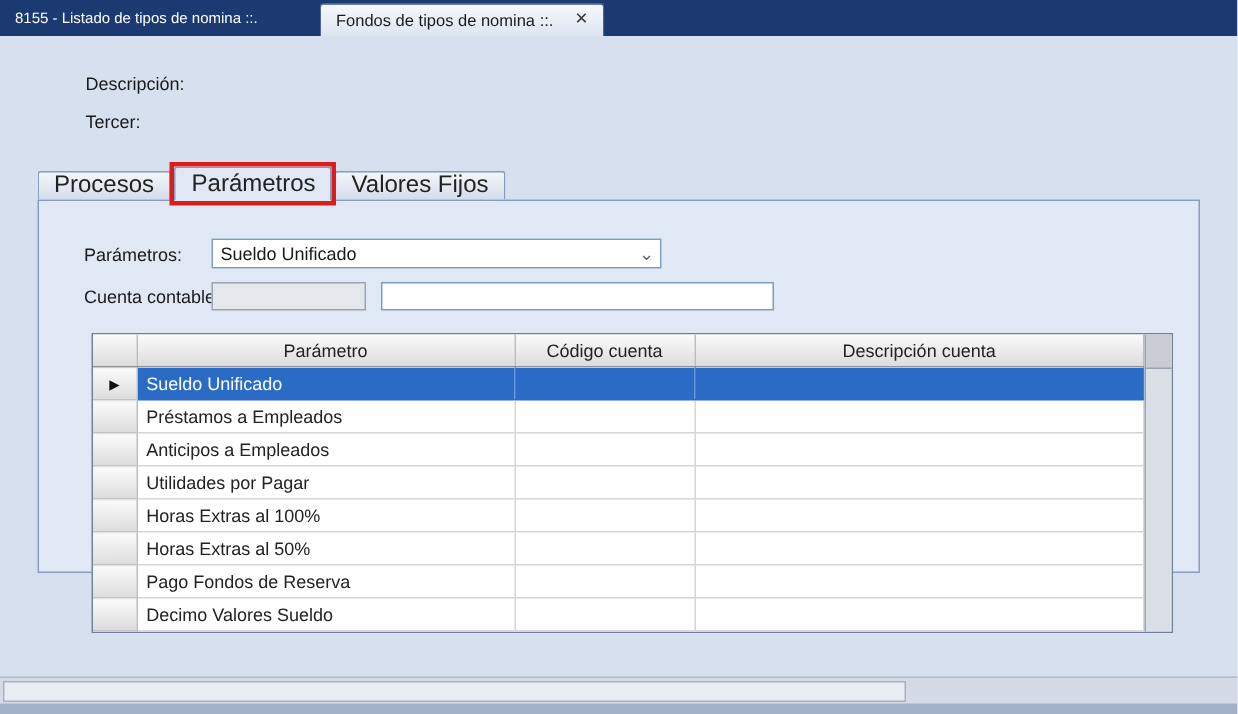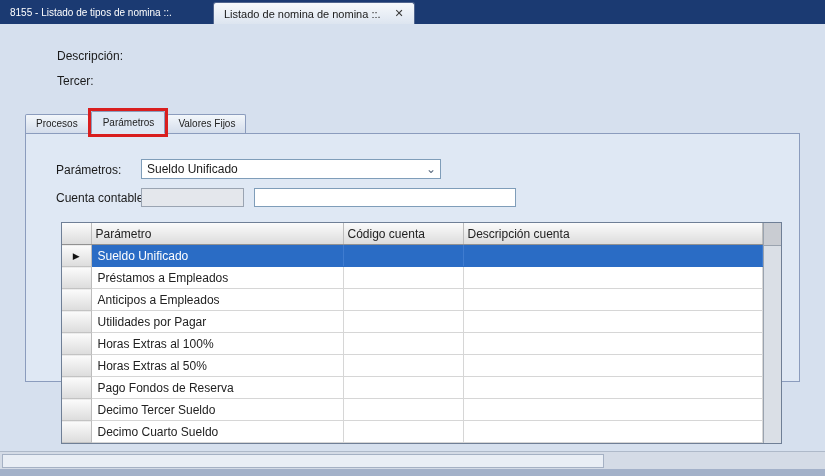--- a/index.html
+++ b/index.html
@@ -23,21 +23,21 @@
     position:absolute;height:19px;box-sizing:border-box;background:#fff;
     border:1px solid #7f9db9;font:inherit;font-size:12px;padding:1px 4px;color:#111;
   }
   .txt:disabled,.txt.disabled{background:#e4e7ec;border-color:#9aa4b2;}
   
   .tabs{position:absolute;left:25px;top:111px;height:22px;display:flex;align-items:flex-end;z-index:3;}
   .tab{
     height:18px;line-height:18px;padding:0 10px;margin-right:2px;white-space:nowrap;
     background:linear-gradient(#f3f7fb,#d4ddeb);
     border:1px solid #8b9cbd;border-bottom:none;border-radius:2px 2px 0 0;
-    font-size:10px;color:#222;cursor:default;
+    font-size:16px;color:#222;cursor:default;
   }
   .tab.active{
     height:21px;line-height:21px;background:#dfe8f4;position:relative;z-index:4;
     margin-bottom:-1px;border-bottom:1px solid #dfe8f4;padding-left:11px;
   }
   .annotation-box{
     position:absolute;inset:-4px;border:3px solid #d91e1e;pointer-events:none;z-index:6;
   }
   
   .tab-panel{
@@ -51,21 +51,21 @@
   }
   .combo-text{flex:1;padding:0 5px;overflow:hidden;white-space:nowrap;}
   .combo-arrow{width:18px;text-align:center;color:#5a6b80;font-size:12px;line-height:1;}
   
   .grid-wrap{
     position:absolute;left:35px;top:88px;width:721px;box-sizing:border-box;
     border:1px solid #6f7f96;background:#fff;display:flex;align-items:stretch;
   }
   table.grid{border-collapse:collapse;table-layout:fixed;width:702px;background:#fff;}
   table.grid th{
-    height:21px;font-weight:normal;font-size:12px;text-align:left;padding:0 4px;
+    height:21px;font-weight:normal;font-size:12px;text-align:center;padding:0 4px;
     background:linear-gradient(#fbfbfb,#dcdcdc);
     border-right:1px solid #bcbcbc;border-bottom:1px solid #919191;color:#222;
     overflow:hidden;white-space:nowrap;
   }
   table.grid td{
     height:21px;font-size:12px;padding:0 6px;background:#fff;color:#222;
     border-right:1px solid #d6d6d6;border-bottom:1px solid #d6d6d6;
     overflow:hidden;white-space:nowrap;
   }
   table.grid td.sel{
@@ -90,21 +90,21 @@
 </head>
 <body>
 
 <div class="window">
 
   <div class="doc-tabbar">
     <div class="bg-tab">
       <span>8155 - Listado de tipos de nomina ::.</span>
     </div>
     <div class="active-tab">
-      <span>Listado de nomina de nomina ::.</span>
+      <span>Fondos de tipos de nomina ::.</span>
       <span class="close-icon">✕</span>
     </div>
   </div>
 
   <span class="form-label" style="left:57px;top:49px;">Descripción:</span>
 
   <span class="form-label" style="left:57px;top:74px;">Tercer:</span>
 
   <div class="tabs">
     <div class="tab">Procesos</div>
@@ -188,31 +188,25 @@
 
   <tr>
     <td class="sel"></td>
     <td>Pago Fondos de Reserva</td>
     <td></td>
     <td></td>
   </tr>
 
   <tr>
     <td class="sel"></td>
-    <td>Decimo Tercer Sueldo</td>
-    <td></td>
-    <td></td>
-  </tr>
-
-  <tr>
-    <td class="sel"></td>
-    <td>Decimo Cuarto Sueldo</td>
-    <td></td>
-    <td></td>
-  </tr>
+    <td>Decimo Valores Sueldo</td>
+    <td></td>
+    <td></td>
+  </tr>
+
 </tbody>
       </table>
       <div class="v-scroll">
         <div class="corner"></div>
         <div class="track"></div>
       </div>
     </div>
 
   </div>
 

